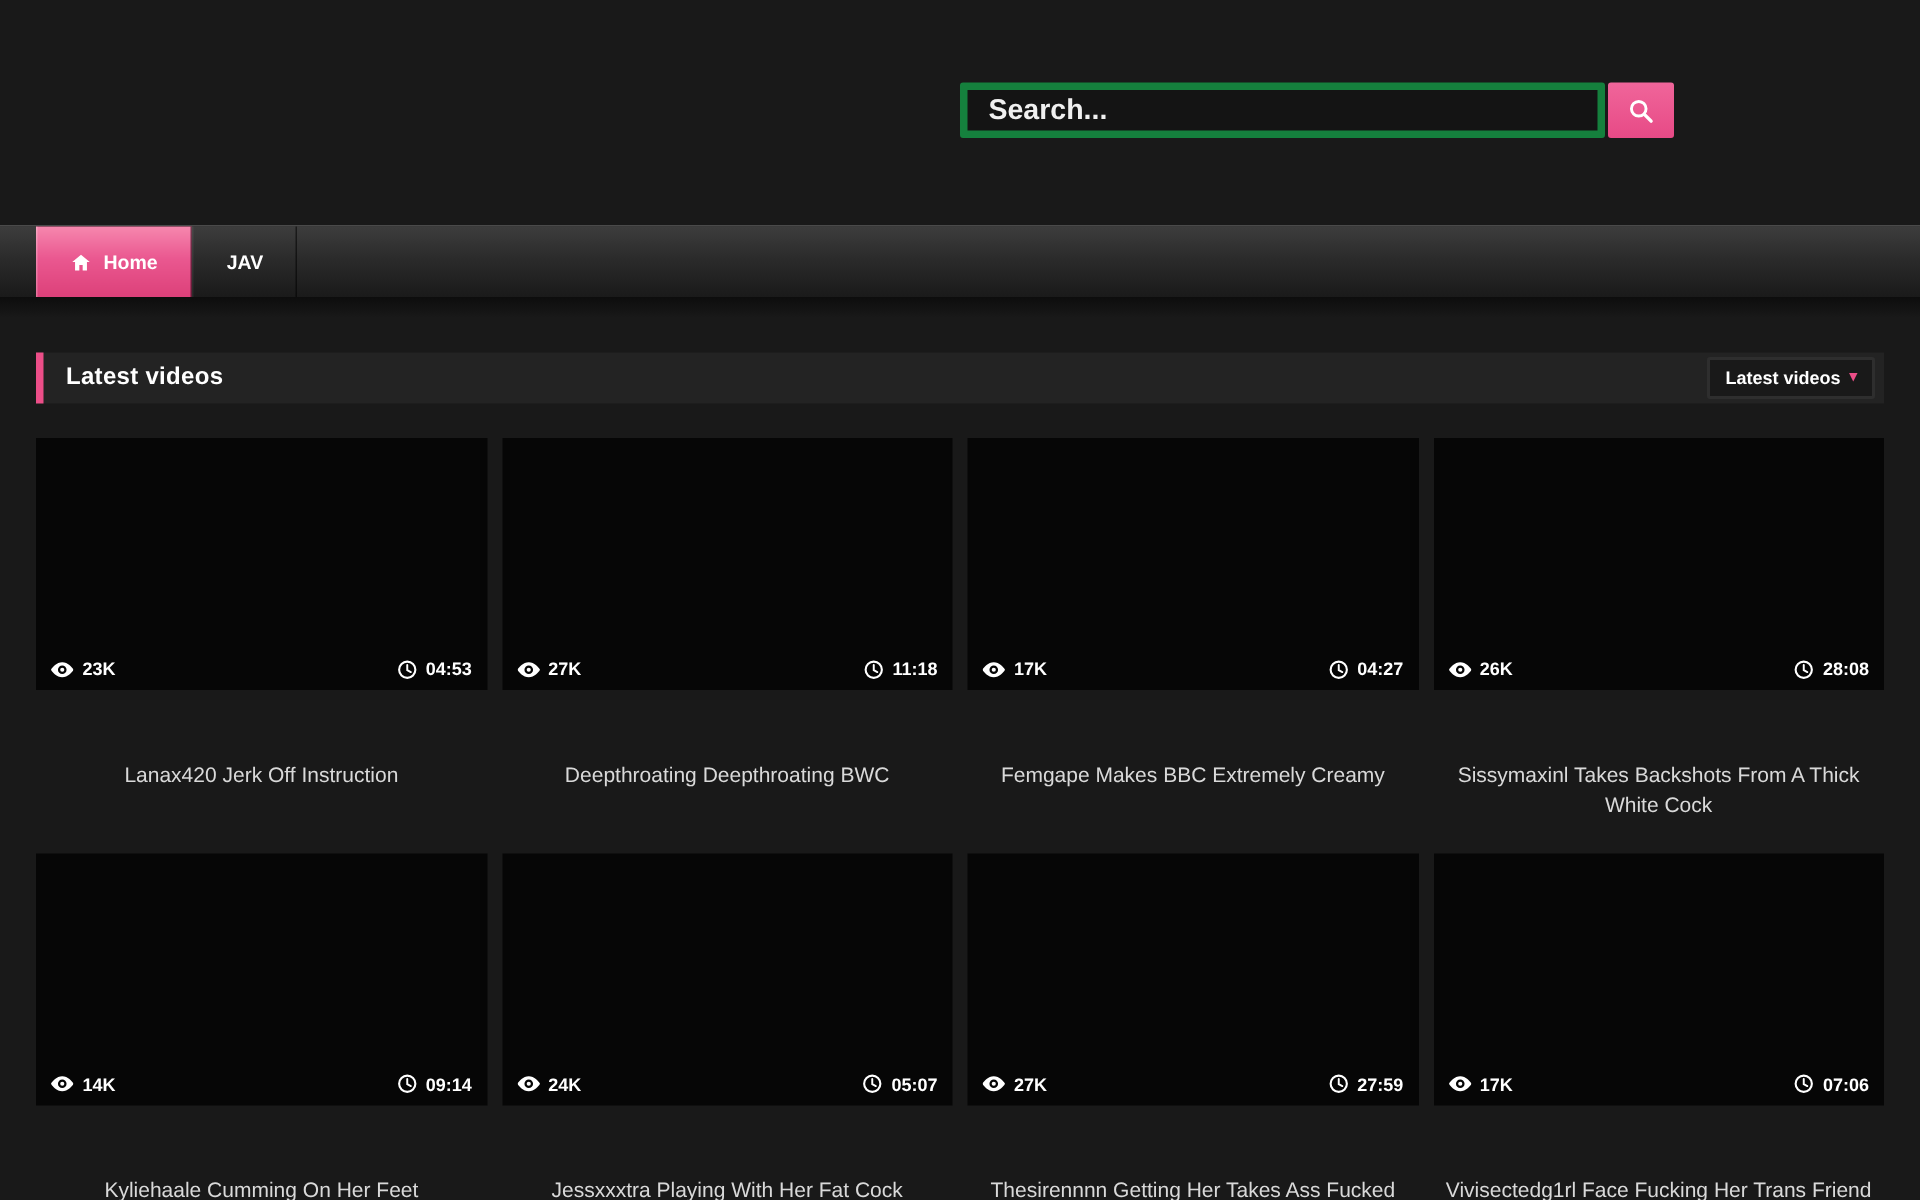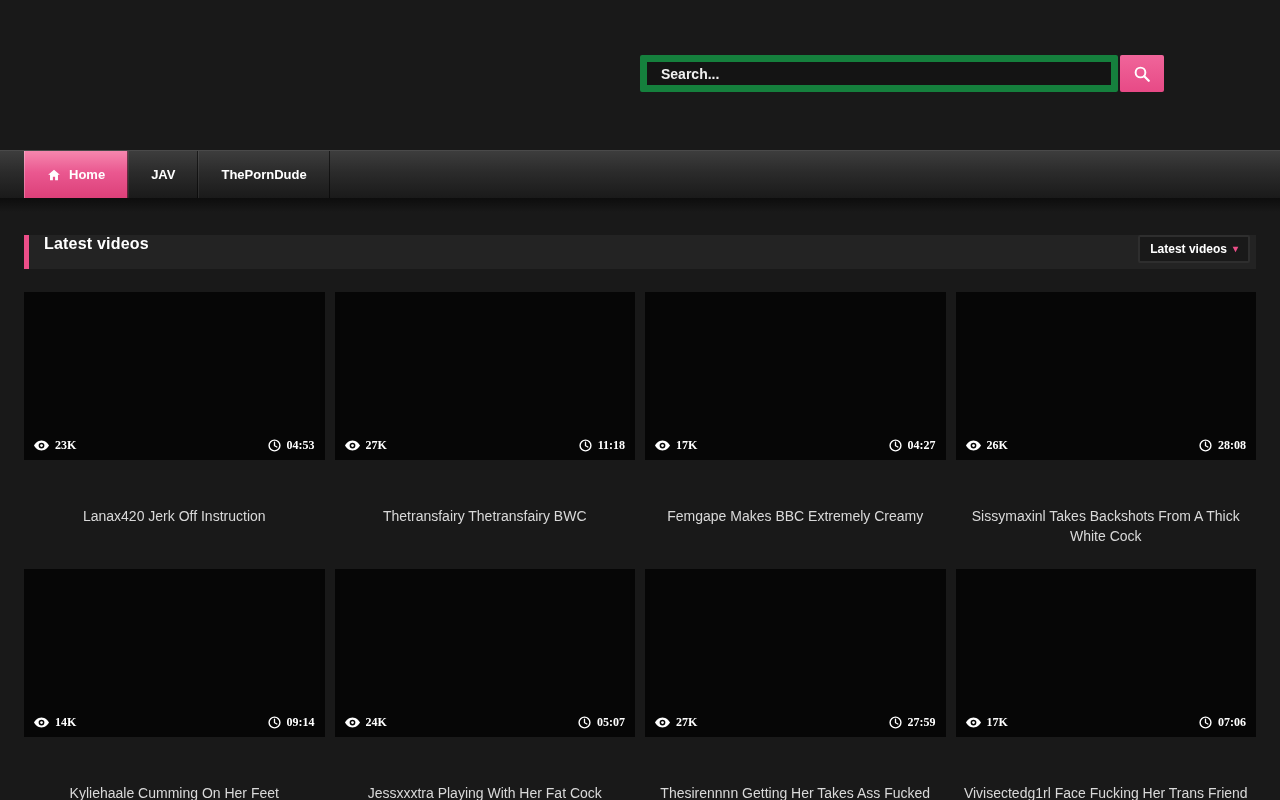--- a/index.html
+++ b/index.html
@@ -8,23 +8,23 @@
     width: 1280px; height: 800px; overflow: hidden;
     background: #191919;
     font-family: "Liberation Sans", sans-serif;
     position: relative;
   }
 
   
   header { position: relative; height: 150px; background: #191919; }
   .search-wrap { position: absolute; left: 640px; top: 55px; display: flex; }
   .search-input {
-    width: 478px; height: 37px;
-    background: #141414; border: 7px solid #15803d; border-radius: 2px;
-    color: #fff; font-weight: 700; font-size: 14px;
+    width: 430px; height: 37px;
+    background: #141414; border: 5px solid #15803d; border-radius: 2px;
+    color: #fff; font-weight: 700; font-size: 19px;
     padding: 0 14px; outline: none;
     font-family: "Liberation Sans", sans-serif;
   }
   .search-input::placeholder { color: #f0f0f0; font-weight: 700; }
   .search-btn {
     width: 44px; height: 37px; margin-left: 2px;
     background: linear-gradient(180deg, #f0659a, #e74a86);
     border: none; border-radius: 2px;
     display: flex; align-items: center; justify-content: center;
     cursor: pointer;
@@ -52,21 +52,21 @@
   .nav-item.active {
     background: linear-gradient(180deg, #f687ae 0%, #ea5890 45%, #dc4079 100%);
     border-left-color: rgba(255,255,255,.25);
   }
   .nav-shadow { height: 14px; background: linear-gradient(180deg, #0d0d0d, #191919); }
 
   
   .section-bar {
     margin: 23px 24px 0; height: 34px;
     background: #232323;
-    display: flex; align-items: flex-start;
+    display: flex; align-items: center;
     position: relative; padding-left: 20px;
   }
   .accent { position: absolute; left: 0; top: 0; bottom: 0; width: 5px; background: #ec4e88; }
   .section-bar h2 { margin: 0; color: #fff; font-size: 16px; font-weight: 700; letter-spacing: .2px; }
   .sort-btn {
     margin-left: auto; margin-right: 6px;
     background: #191919; border: 2px solid #2e2e2e; border-radius: 2px;
     color: #fff; font-size: 12px; font-weight: 700;
     font-family: "Liberation Sans", sans-serif;
     padding: 5px 10px; display: flex; align-items: center; gap: 6px;
@@ -81,21 +81,21 @@
     column-gap: 10px; row-gap: 22px;
   }
   .card { cursor: pointer; }
   .thumb {
     height: 168px; background: #060606; position: relative;
   }
   .meta {
     position: absolute; left: 0; right: 0; bottom: 0;
     display: flex; justify-content: space-between; align-items: center;
     padding: 7px 10px;
-    color: #fff; font-size: 12px; font-weight: 700; font-family: Liberation Serif, serif;
+    color: #fff; font-size: 12px; font-weight: 700;
   }
   .m { display: flex; align-items: center; gap: 6px; }
   .title {
     min-height: 40px;
     padding: 10px 8px 0;
     text-align: center;
     color: #d9d9d9; font-size: 14px; line-height: 1.45; margin-top: 36px;
   }
   svg { display: block; }
 </style>
@@ -121,23 +121,20 @@
       <span>
         <svg width="14" height="14" viewBox="0 0 24 24">
           <path d="M12 3l10 8.5h-3.2V21h-4.9v-6.2h-3.8V21H5.2v-9.5H2z" fill="#fff"></path>
         </svg>
       </span>
       <span>Home</span>
     </div>
     <div class="nav-item">
       <span>JAV</span>
     </div>
-    <div class="nav-item">
-      <span>ThePornDude</span>
-    </div>
   </nav>
 <div class="nav-shadow"></div>
 
 <main>
   <div class="section-bar">
     <span class="accent"></span>
     <h2>Latest videos</h2>
     <button class="sort-btn">
       <span>Latest videos</span>
       <span class="caret">▾</span>
@@ -186,21 +183,21 @@
               <span>
                 <svg width="13" height="13" viewBox="0 0 24 24">
                   <circle cx="12" cy="12" r="10" fill="none" stroke="#fff" stroke-width="2.6"></circle>
                   <path d="M12 6v6.4l4.4 2.4" fill="none" stroke="#fff" stroke-width="2.4" stroke-linecap="round"></path>
                 </svg>
               </span>
               <span>11:18</span>
             </span>
           </div>
         </div>
-        <div class="title">Thetransfairy Thetransfairy BWC</div>
+        <div class="title">Deepthroating Deepthroating BWC</div>
       </div>
       <div class="card">
         <div class="thumb">
           <div class="meta">
             <span class="m">
               <span>
                 <svg width="15" height="11" viewBox="0 0 24 16">
                   <path d="M12 0C6 0 1.6 5 0 8c1.6 3 6 8 12 8s10.4-5 12-8c-1.6-3-6-8-12-8zm0 12.6A4.6 4.6 0 1 1 12 3.4a4.6 4.6 0 0 1 0 9.2z" fill="#fff"></path>
                   <circle cx="12" cy="8" r="2.2" fill="#fff"></circle>
                 </svg>

